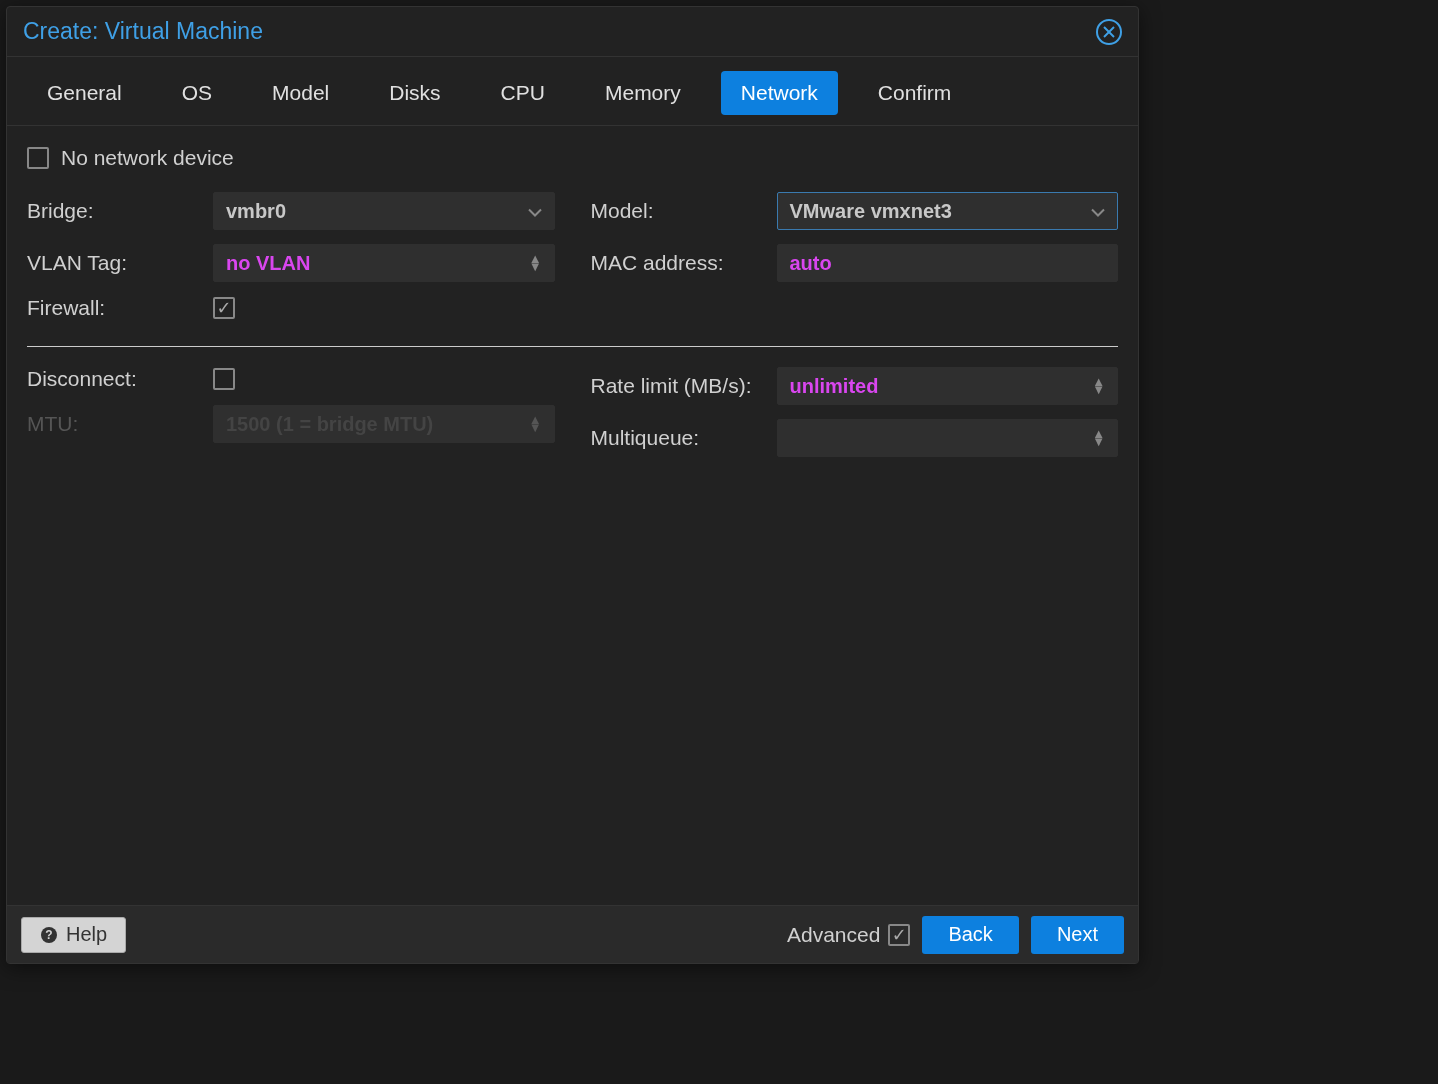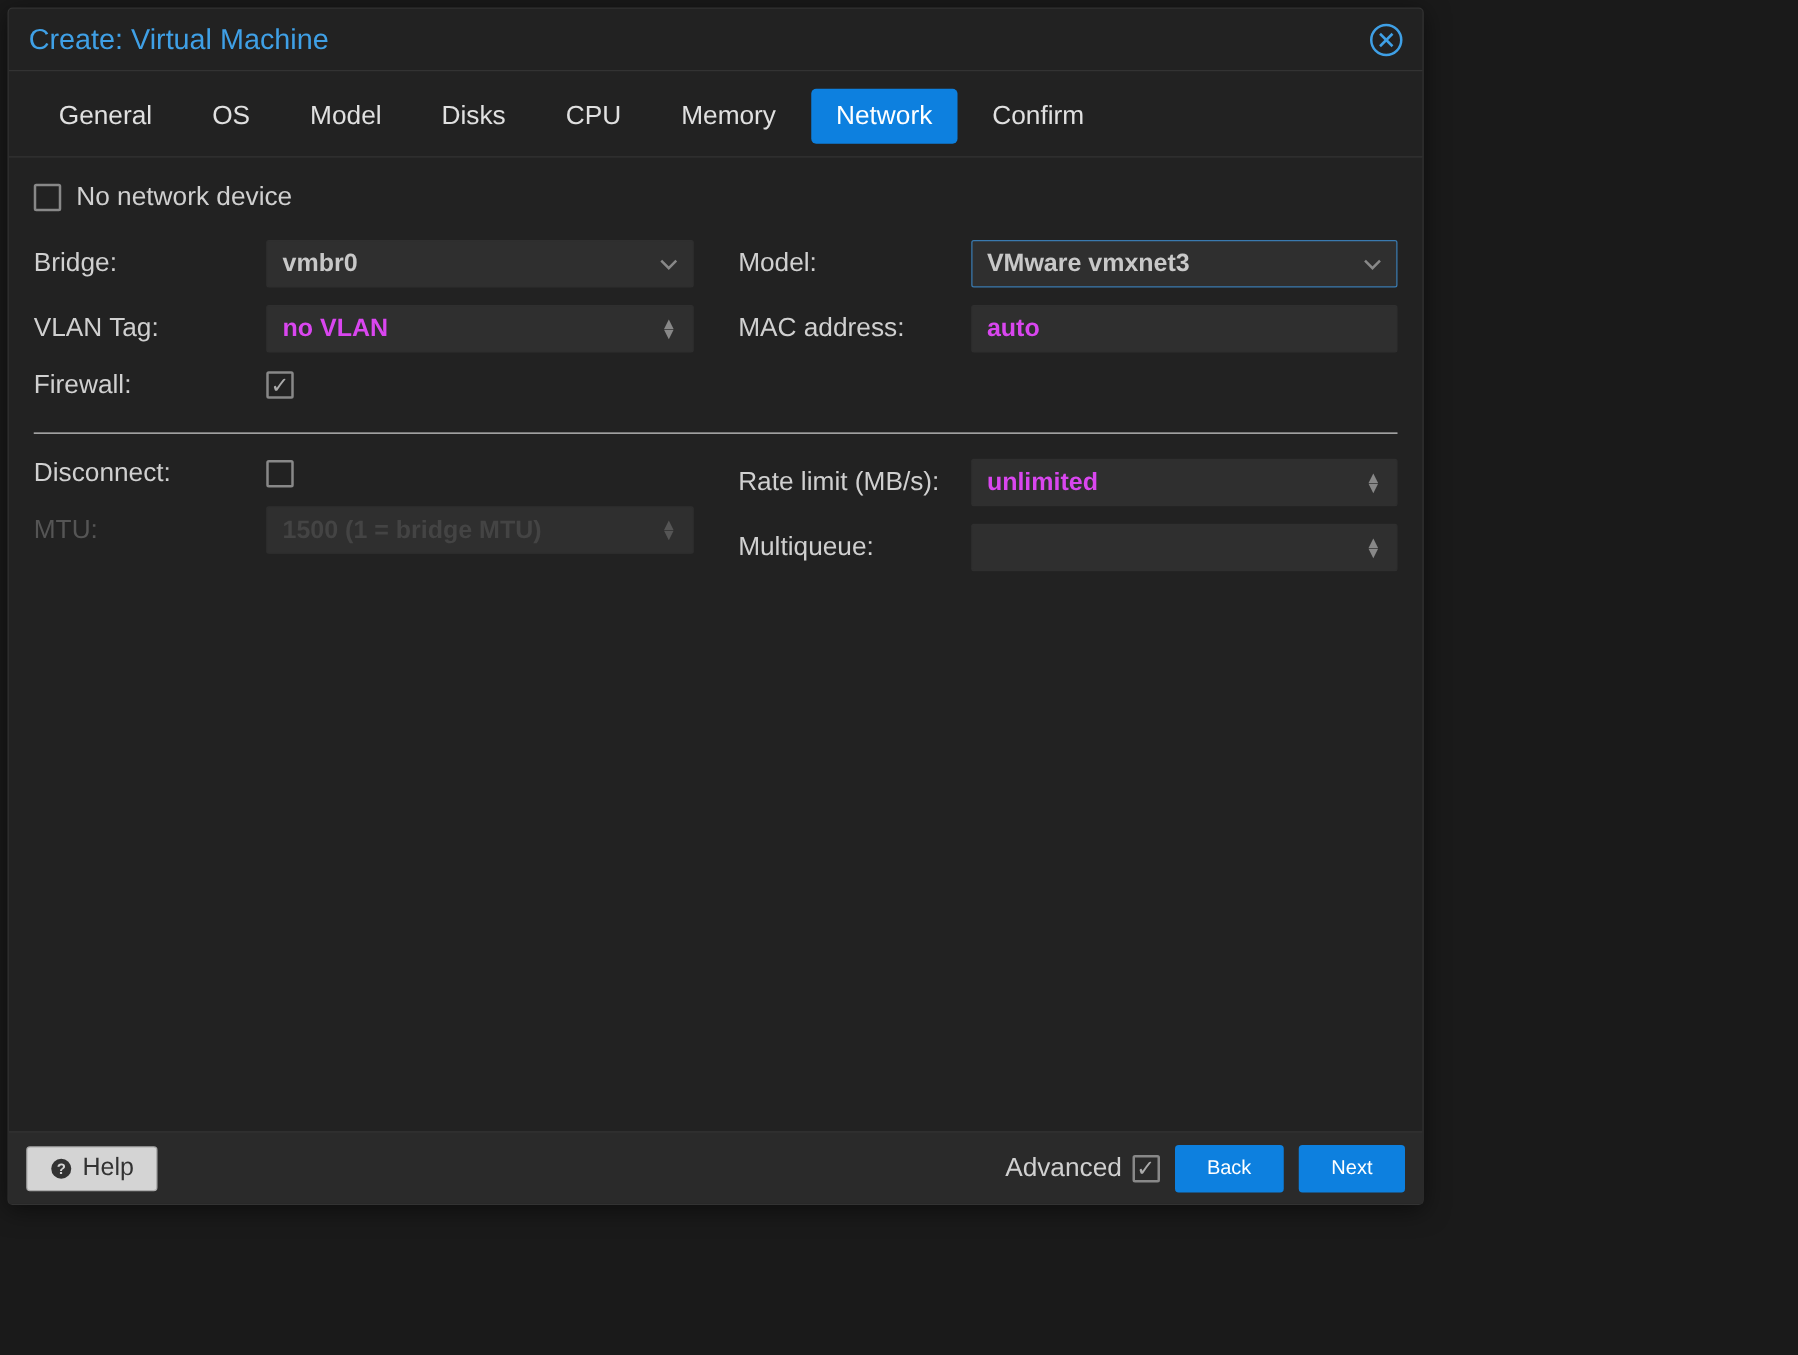--- a/index.html
+++ b/index.html
@@ -38,21 +38,21 @@
   .close-btn {
     width: 26px; height: 26px;
     border: 2px solid #3fa0e6;
     border-radius: 50%;
     display: flex; align-items: center; justify-content: center;
     cursor: pointer;
   }
   .close-btn svg { width: 14px; height: 14px; }
   .tabs {
     display: flex;
-    gap: 0;
+    gap: 12px;
     padding: 14px 20px 0 20px;
     border-bottom: 1px solid #333;
   }
   .tab {
     padding: 10px 20px;
     font-size: 21px;
     color: #e0e0e0;
     cursor: pointer;
     border-radius: 4px;
     margin-right: 8px;
@@ -174,21 +174,21 @@
     color: #d0d0d0;
     margin-right: 8px;
   }
   .btn {
     background: #0d80df;
     color: #fff;
     border: none;
     border-radius: 3px;
     height: 38px;
     padding: 0 26px;
-    font-size: 16px;
+    font-size: 20px;
     cursor: pointer;
     margin-left: 12px;
     text-align: center;
   }
 </style>
 </head>
 <body>
 
 <div class="dialog">
 

